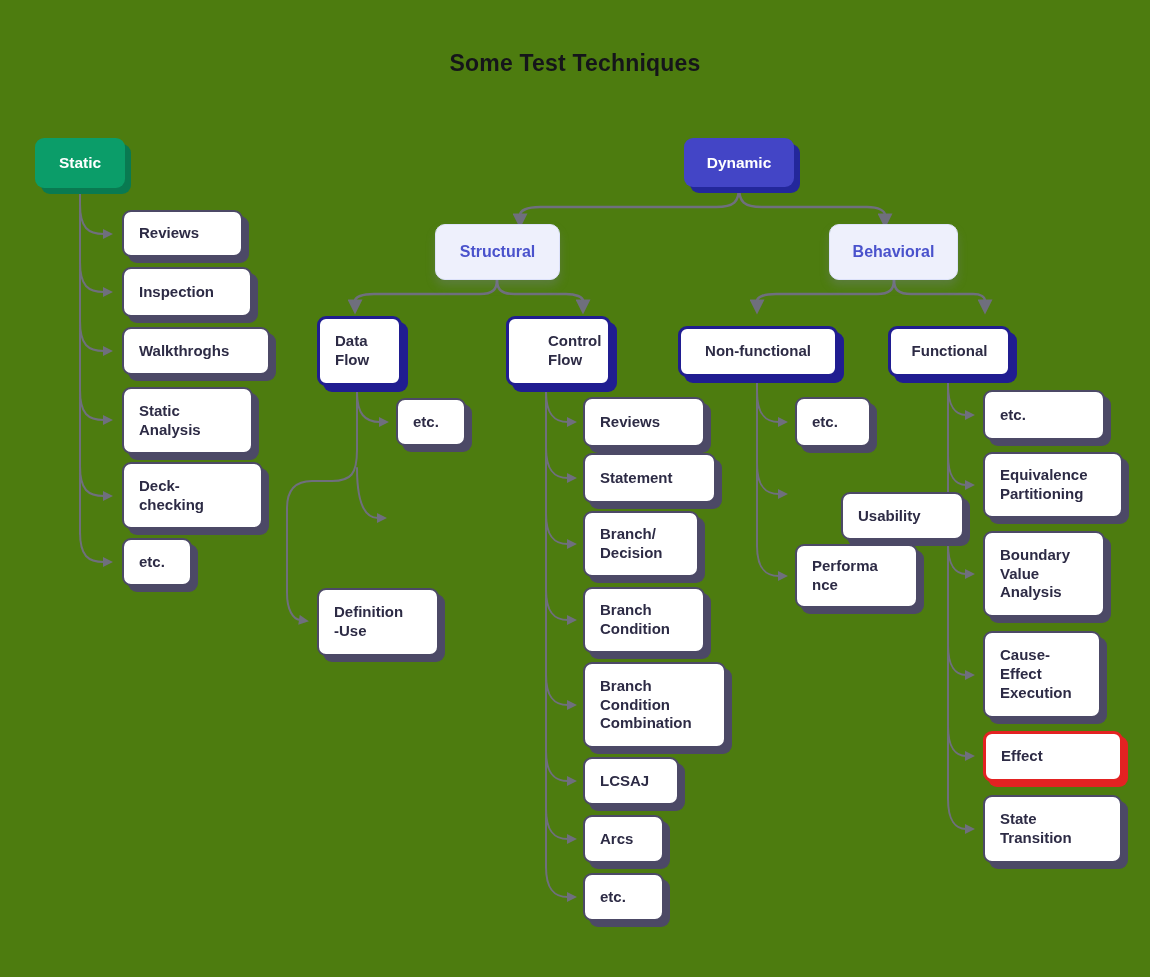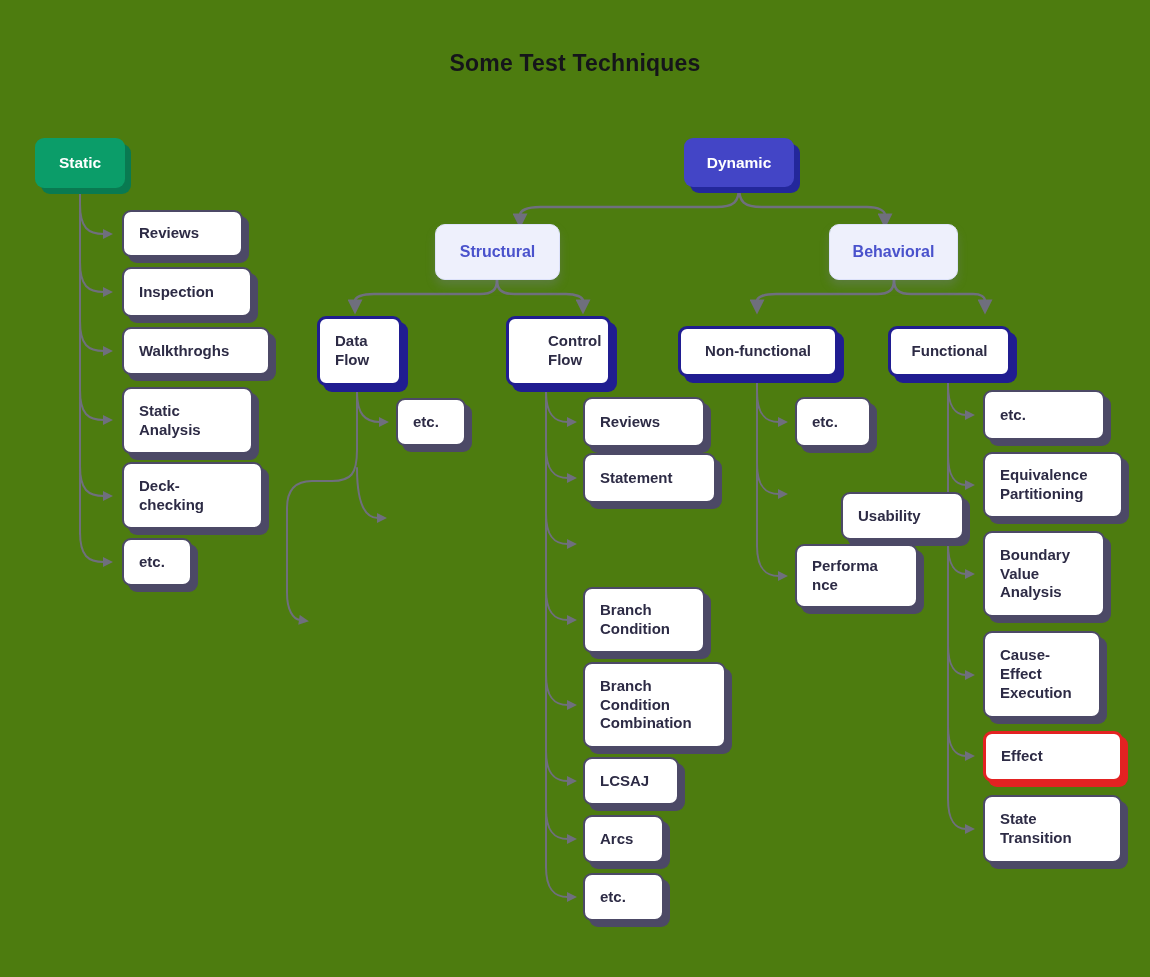--- a/index.html
+++ b/index.html
@@ -133,26 +133,34 @@
     <span class="lbl">Deck-
 checking</span>
     </div>
   <div class="node leaf" style="left:122px;top:538px;width:70px;height:48px;">
     <span class="lbl">etc.</span>
     </div>
 
   <div class="node leaf" style="left:396px;top:398px;width:70px;height:48px;">
     <span class="lbl">etc.</span>
     </div>
+  <div class="node leaf" style="left:317px;top:588px;width:122px;height:68px;">
+    <span class="lbl">Definition
+-Use</span>
+    </div>
 
   <div class="node leaf" style="left:583px;top:397px;width:122px;height:50px;">
     <span class="lbl">Reviews</span>
     </div>
   <div class="node leaf" style="left:583px;top:453px;width:133px;height:50px;">
     <span class="lbl">Statement</span>
+    </div>
+  <div class="node leaf" style="left:583px;top:511px;width:116px;height:66px;">
+    <span class="lbl">Branch/
+Decision</span>
     </div>
   <div class="node leaf" style="left:583px;top:587px;width:122px;height:66px;">
     <span class="lbl">Branch
 Condition</span>
     </div>
   <div class="node leaf" style="left:583px;top:662px;width:143px;height:86px;">
     <span class="lbl">Branch
 Condition
 Combination</span>
     </div>

